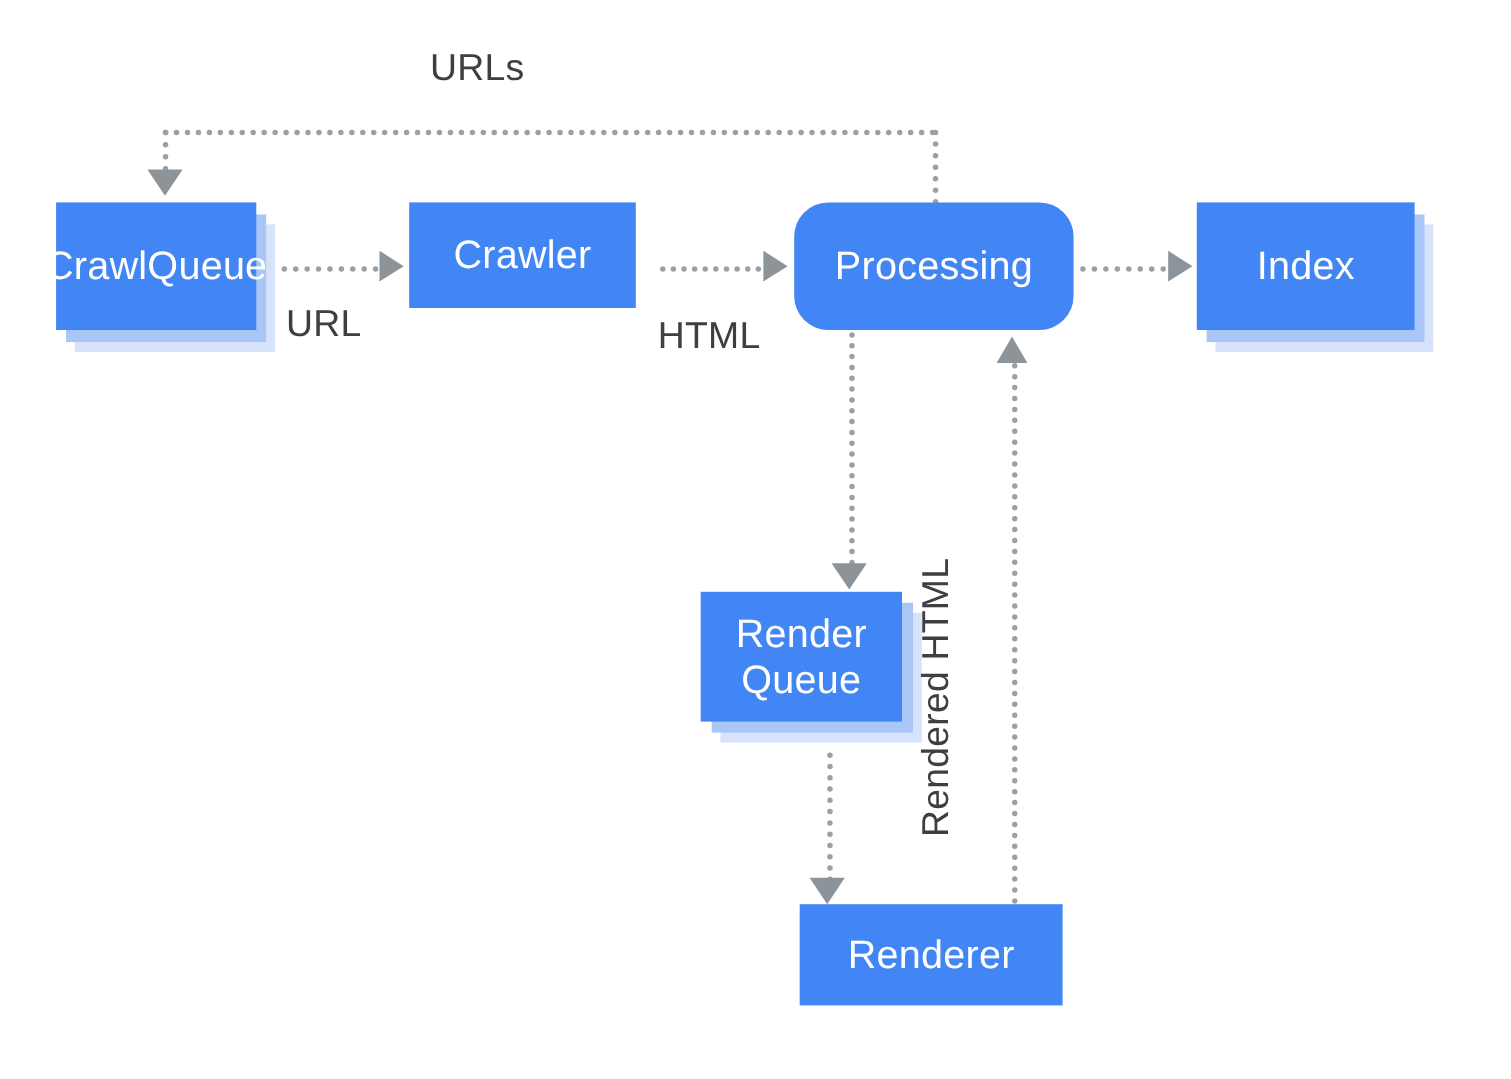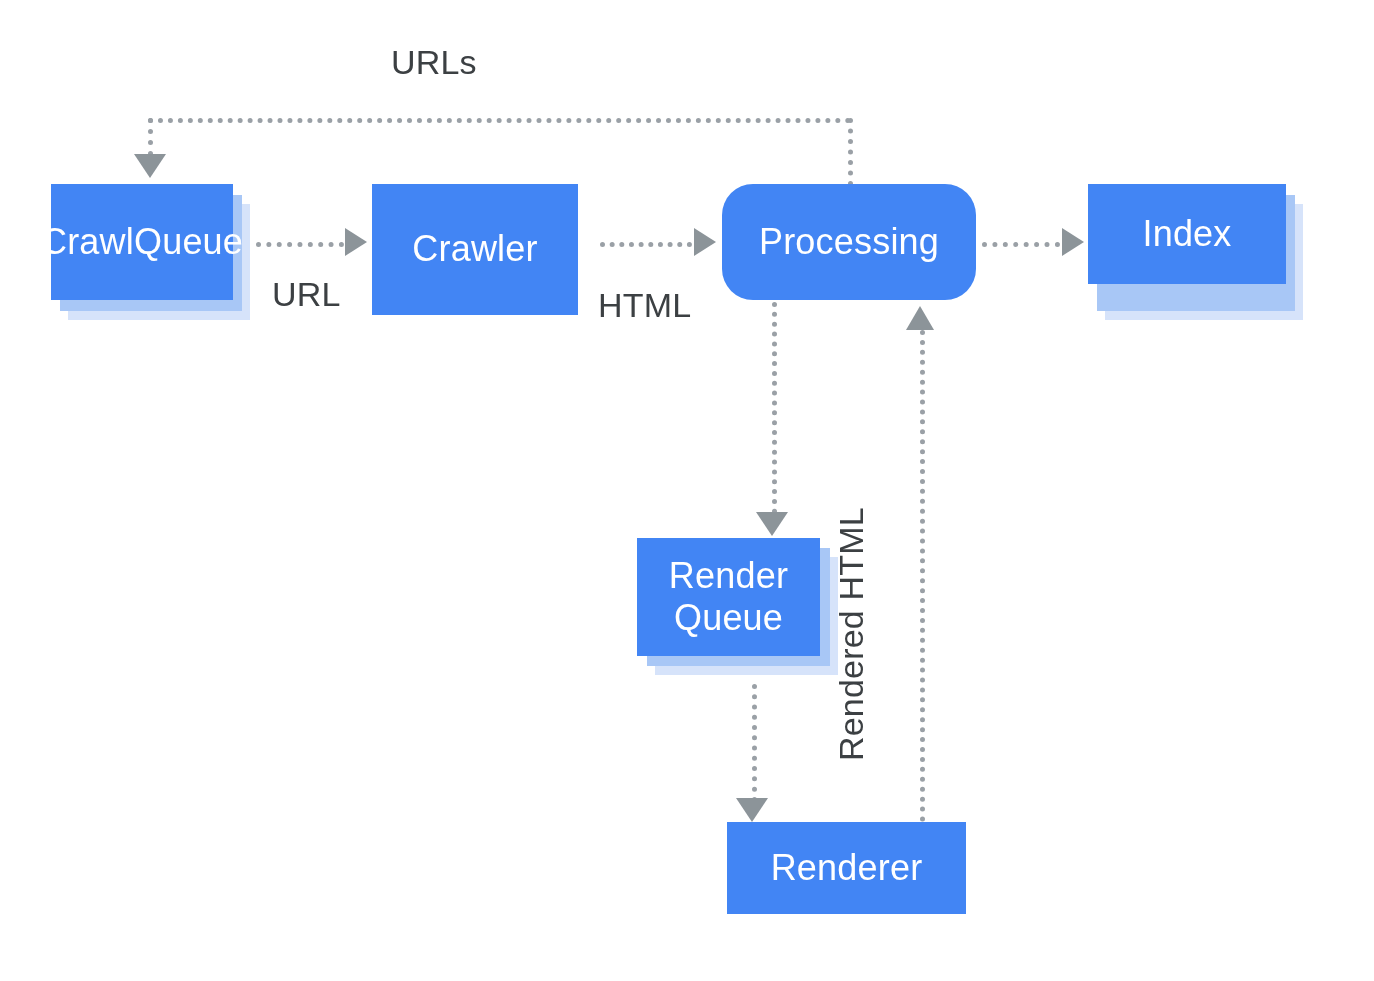--- a/index.html
+++ b/index.html
@@ -114,41 +114,41 @@
     <div class="layer-back" style="left:68px; top:192px; width:182px; height:116px;"></div>
     <div class="layer-mid" style="left:60px; top:183px; width:182px; height:116px;"></div>
     <div class="node" style="left:51px; top:172px; width:182px; height:116px; flex-direction:row;">
       <span>Crawl</span>
       <span>Queue</span>
     </div>
   </div>
 
   <div class="conn-h" style="left:256px; top:230px; width:88px;"></div>
   <div class="arrow right" style="left:345px; top:216px;"></div>
-  <div class="edge-label" style="left:272px; top:263px;">URL</div>
+  <div class="edge-label" style="left:260px; top:263px;">URL</div>
 
-  <div class="node" style="left:372px; top:172px; width:206px; height:131px;">
+  <div class="node" style="left:372px; top:172px; width:206px; height:96px;">
     <span>Crawler</span>
   </div>
 
   <div class="conn-h" style="left:600px; top:230px; width:92px;"></div>
   <div class="arrow right" style="left:694px; top:216px;"></div>
   <div class="edge-label" style="left:598px; top:274px;">HTML</div>
 
   <div class="node" style="left:722px; top:172px; width:254px; height:116px;border-radius:31px;">
     <span>Processing</span>
   </div>
 
   <div class="conn-h" style="left:982px; top:230px; width:78px;"></div>
   <div class="arrow right" style="left:1062px; top:216px;"></div>
 
   <div class="stack">
     <div class="layer-back" style="left:1105px; top:192px; width:198px; height:116px;"></div>
     <div class="layer-mid" style="left:1097px; top:183px; width:198px; height:116px;"></div>
-    <div class="node" style="left:1088px; top:172px; width:198px; height:100px;">
+    <div class="node" style="left:1088px; top:172px; width:198px; height:116px;">
       <span>Index</span>
     </div>
   </div>
 
   <div class="conn-v" style="left:772px; top:290px; height:212px;"></div>
   <div class="arrow down" style="left:756px; top:500px;"></div>
 
   <div class="stack">
     <div class="layer-back" style="left:655px; top:545px; width:183px; height:118px;"></div>
     <div class="layer-mid" style="left:647px; top:536px; width:183px; height:118px;"></div>

